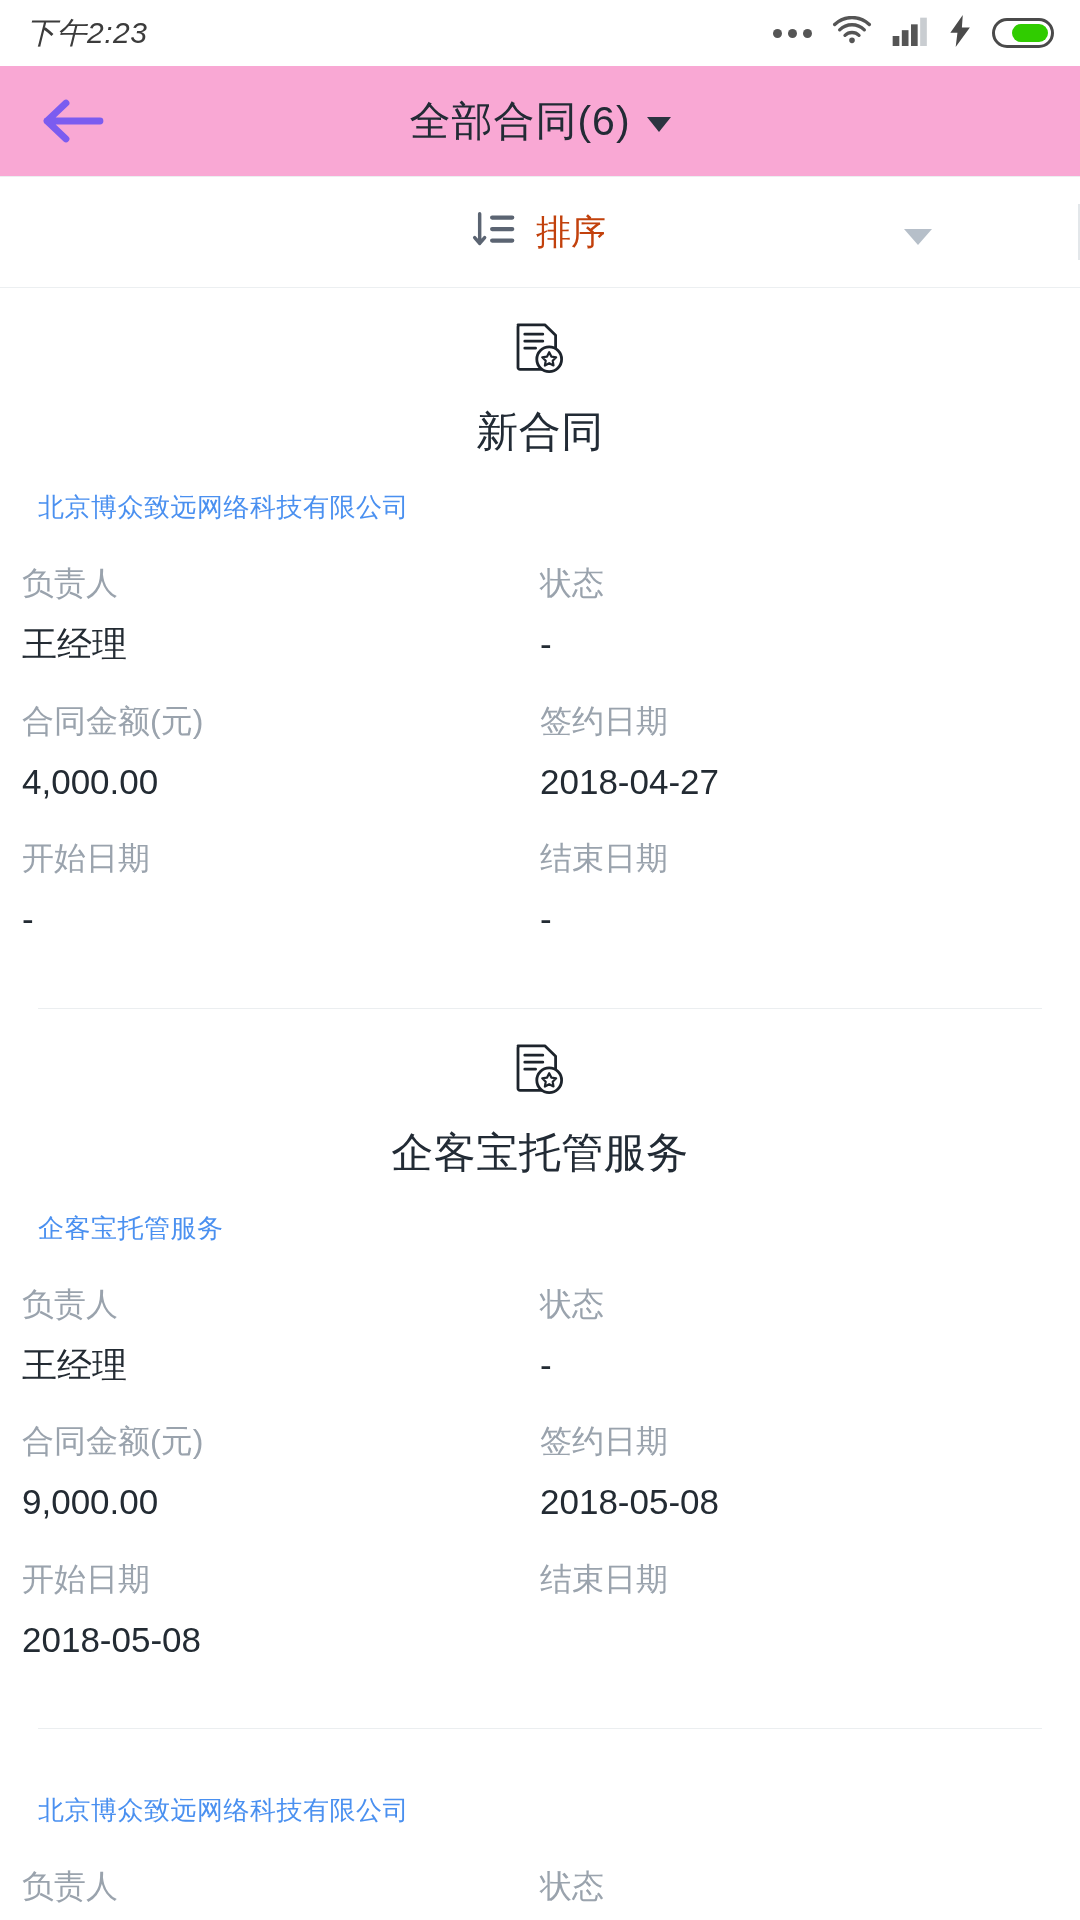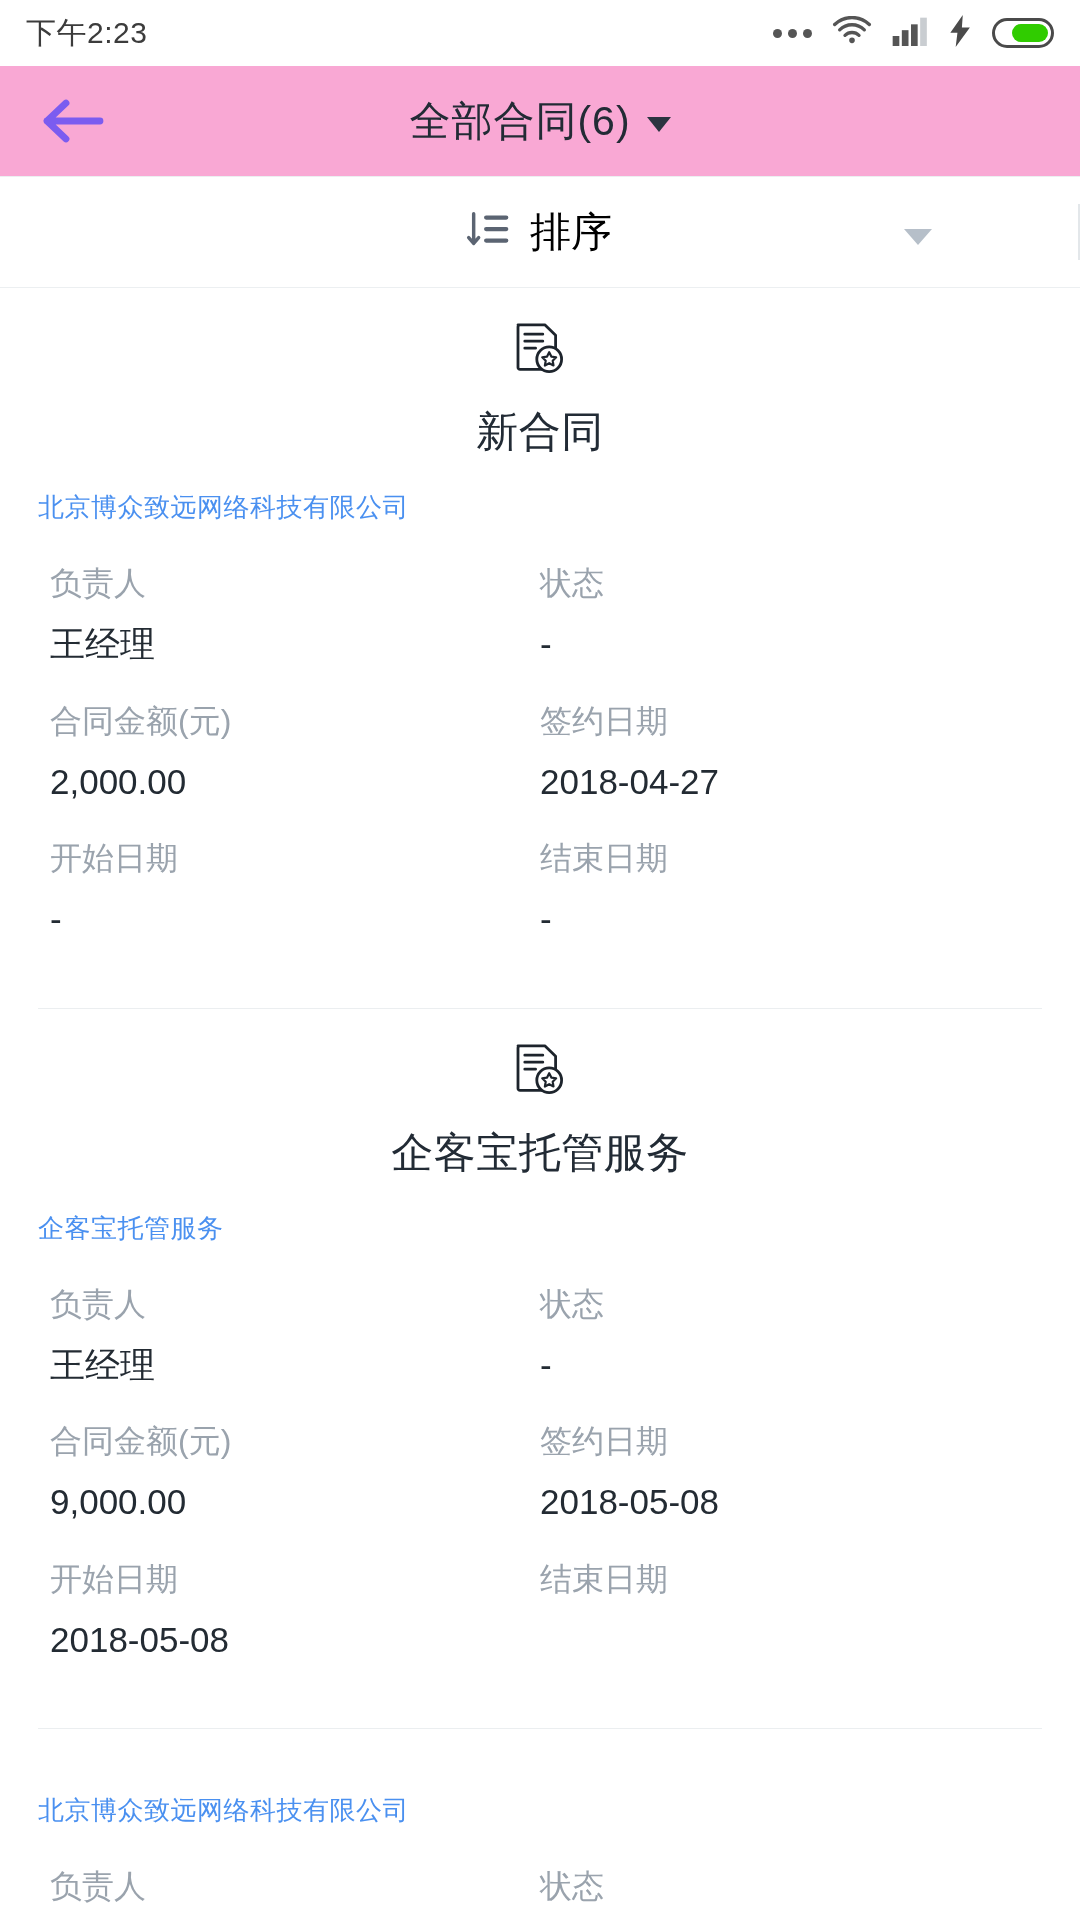--- a/index.html
+++ b/index.html
@@ -9,20 +9,21 @@
     font-family:"Liberation Sans","DejaVu Sans",sans-serif;
     -webkit-font-smoothing:antialiased;
     overflow:hidden;
   }
 
   
   #status-bar {
     height:66px;
     display:flex; align-items:center; justify-content:space-between;
     padding:0 26px 0 26px;
+    font-style:italic;
   }
   #status-clock { font-size:30px; color:#3c3c3c; letter-spacing:.5px; }
   #status-icons { display:flex; align-items:center; gap:20px; }
   .dots { display:flex; gap:6px; align-items:center; }
   .dots i { width:9px; height:9px; border-radius:50%; background:#555; display:block; }
   .battery {
     width:62px; height:30px; border:3px solid #4a4a4a; border-radius:15px;
     position:relative; display:flex; align-items:center; padding:3px;
   }
   .battery .lvl { height:100%; width:72%; background:#30cc00; border-radius:10px; margin-left:auto; }
@@ -45,38 +46,38 @@
     border-top:15px solid #2b3440; margin-top:6px;
   }
   .hairline { height:1px; background:#eceff1; width:100%; }
 
   
   #toolbar { height:110px; display:flex; align-items:center; background:#fff; }
   .tool-cell {
     flex:1; display:flex; align-items:center; justify-content:center; gap:18px;
     height:100%; cursor:pointer; position:relative;
   }
-  .tool-label { font-size:41px; color:#000000; }
+  .tool-label { font-size:35px; color:#c2410c; }
   #sort-cell { position:relative; }
   #sort-caret {
     width:0;height:0;border-left:14px solid transparent;border-right:14px solid transparent;
     border-top:16px solid #b6bfc9; position:absolute; right:146px; top:52px;
   }
   #tool-divider { width:2px; height:56px; background:#e3e7ea; }
 
   
   #contract-list { background:#fff; }
   .contract-card { padding:34px 0 10px 0; }
   .card-head { display:flex; align-items:center; gap:22px; padding:0 38px;flex-direction:column; }
   .card-title { font-size:42px; color:#222b35; letter-spacing:.5px; }
   .card-company {
     color:#4a90f0; font-size:26px; padding:0 38px; margin-top:30px; letter-spacing:.5px;
     cursor:pointer;
   }
-  .field-grid { padding:0 50px; margin-top:34px; }
+  .field-grid { padding:0 22px; margin-top:34px; }
   .field-row { display:flex; margin-bottom:30px; }
   .field { width:50%; }
   .field-label { font-size:32px; color:#9aa3ad; line-height:1.5; }
   .field-value { font-size:35px; color:#232b33; margin-top:14px; line-height:1.3; }
   .card-sep { height:1px; background:#ebeef0; margin:26px 38px 0 38px; }
 </style>
 </head>
 <body>
 
 <div id="status-bar">
@@ -161,21 +162,21 @@
         <div class="field-value">王经理</div>
       </div>
       <div class="field">
         <div class="field-label">状态</div>
         <div class="field-value">-</div>
       </div>
         </div>
         <div class="field-row">
       <div class="field">
         <div class="field-label">合同金额(元)</div>
-        <div class="field-value">2,000.00</div>
+        <div class="field-value">4,000.00</div>
       </div>
       <div class="field">
         <div class="field-label">签约日期</div>
         <div class="field-value">2018-04-27</div>
       </div>
         </div>
         <div class="field-row">
       <div class="field">
         <div class="field-label">开始日期</div>
         <div class="field-value">-</div>

